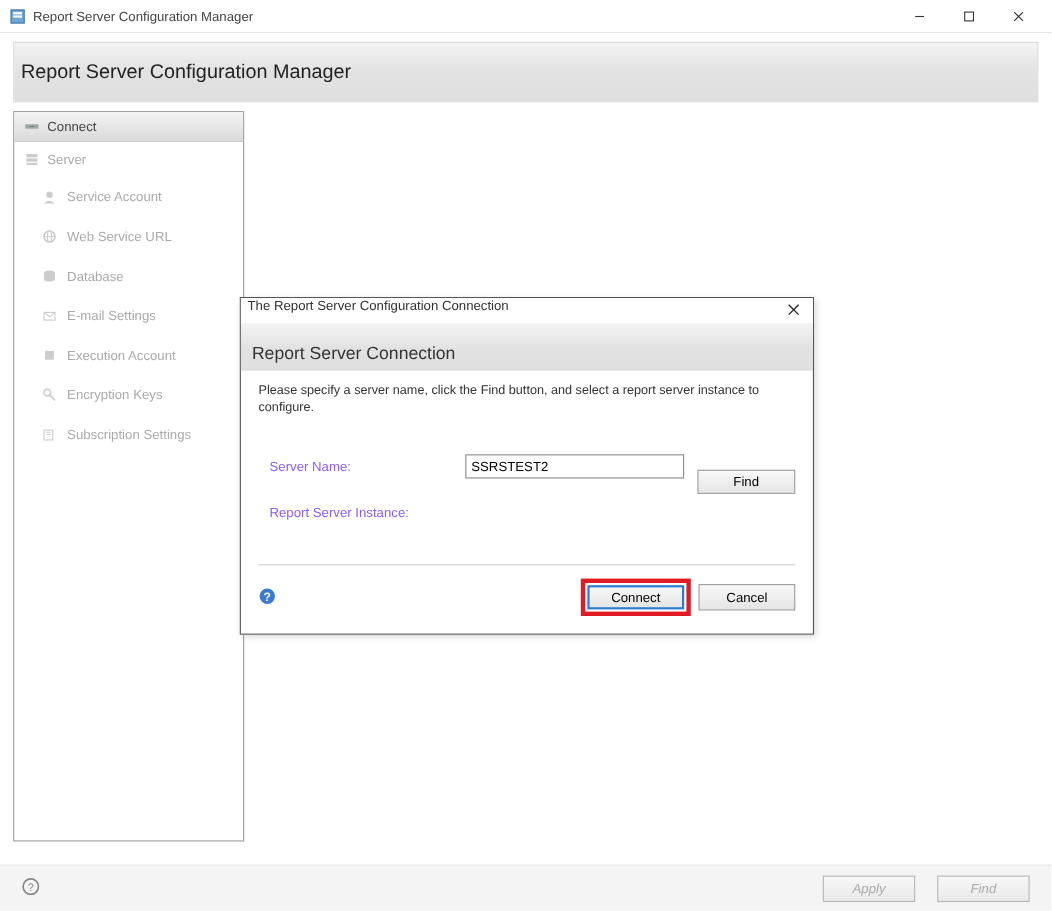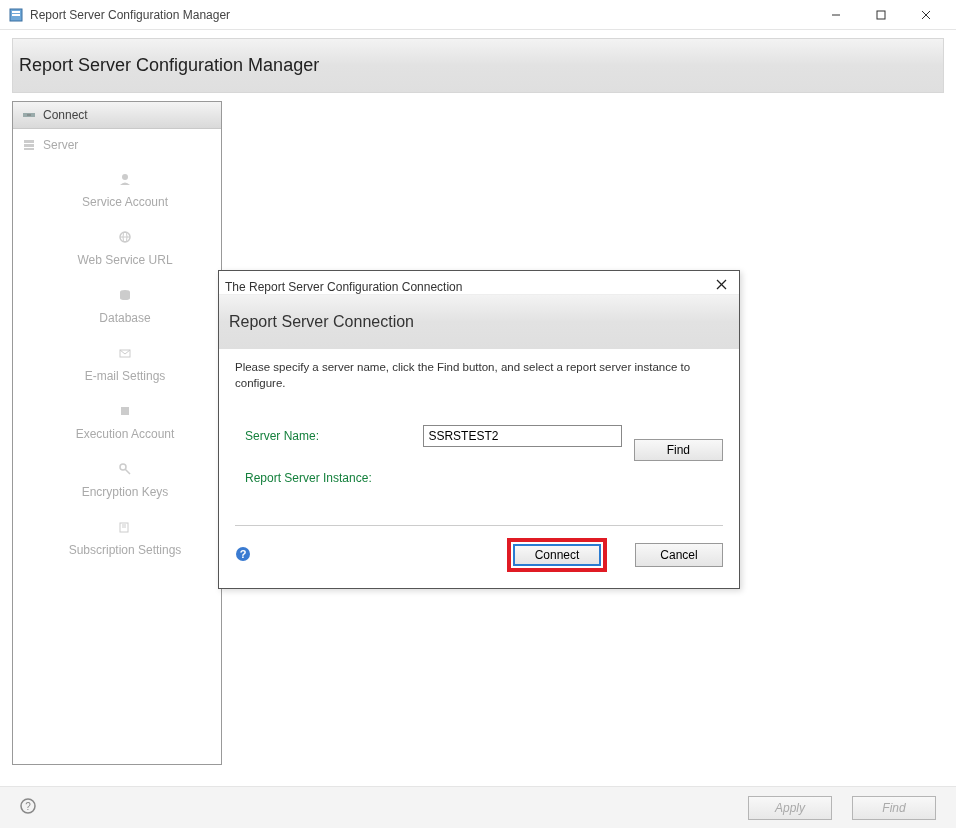--- a/index.html
+++ b/index.html
@@ -77,21 +77,20 @@
       gap: 6px;
       color: #aaa;
     }
     .sidebar-item {
       padding: 10px 8px 10px 24px;
       display: flex;
       align-items: center;
       gap: 8px;
       color: #aaa;
       font-size: 12px;
-      flex-direction: column;
     }
     .sidebar-icon {
       width: 16px; height: 16px;
       display: inline-flex; align-items: center; justify-content: center;
       color: #bbb;
     }
     .content-panel {
       flex: 1;
       position: relative;
     }
@@ -126,34 +125,34 @@
       width: 522px;
       background: #fff;
       border: 1px solid #555;
       box-shadow: 2px 2px 6px rgba(0,0,0,0.15);
     }
     .dialog-titlebar {
       height: 24px;
       background: #fff;
       border-bottom: 1px solid #eee;
       display: flex;
-      align-items: flex-end;
+      align-items: flex-start;
       padding: 0 6px;
       gap: 12px;
     }
     .dialog-title { flex: 1; font-size: 12px; color: #333; }
     .dialog-close {
       width: 24px; height: 20px;
       display: flex; align-items: center; justify-content: center;
       cursor: pointer;
       font-size: 13px;
     }
     .dialog-header {
       background: linear-gradient(to bottom, #f3f3f3, #e2e2e2, #dfdfdf);
-      padding: 18px 10px 18px 10px;
+      padding: 18px 10px 6px 10px;
     }
     .dialog-header h2 {
       font-size: 16px;
       font-weight: normal;
       color: #333;
     }
     .dialog-body {
       padding: 10px 16px 16px 16px;
     }
     .dialog-instruction {
@@ -164,21 +163,21 @@
     }
     .form-row {
       display: flex;
       align-items: center;
       margin-bottom: 10px;
       padding-left: 10px;
     }
     .form-label {
       width: 180px;
       font-size: 12px;
-      color: #15803d;
+      color: #8b5cf6;
     }
     .form-input {
       width: 200px;
       height: 22px;
       border: 1px solid #888;
       padding: 0 4px;
       font-size: 12px;
       font-family: inherit;
     }
     .form-select {
@@ -221,21 +220,21 @@
       background: linear-gradient(to bottom, #f8f8f8, #e5e5e5);
       border: 2px solid #2a7bd1;
       font-size: 12px;
       cursor: pointer;
     }
     .cancel-btn {
       width: 88px; height: 24px;
       background: linear-gradient(to bottom, #f8f8f8, #e5e5e5);
       border: 1px solid #999;
       font-size: 12px;
-      margin-left: 28px;
+      margin-left: 7px;
       cursor: pointer;
     }
   </style>
 </head>
 <body>
 
 <div class="titlebar">
   <span class="titlebar-icon">
     <svg width="16" height="16" viewBox="0 0 16 16">
         <rect x="2" y="2" width="12" height="12" fill="#6fa8d8" stroke="#3a6fa0"></rect>

